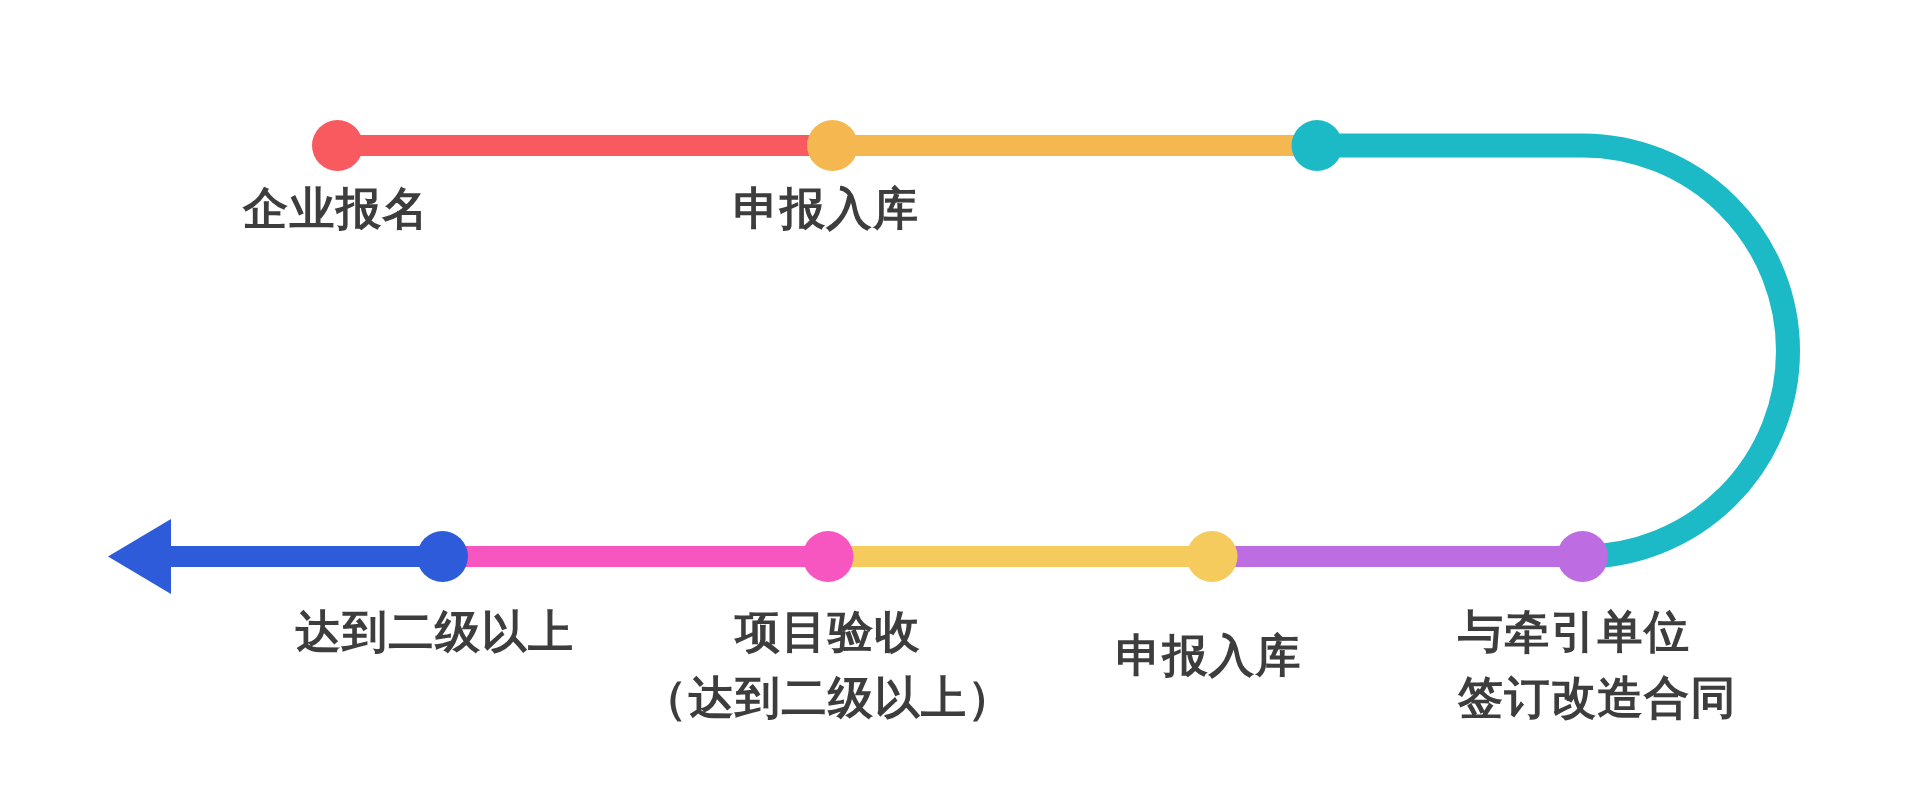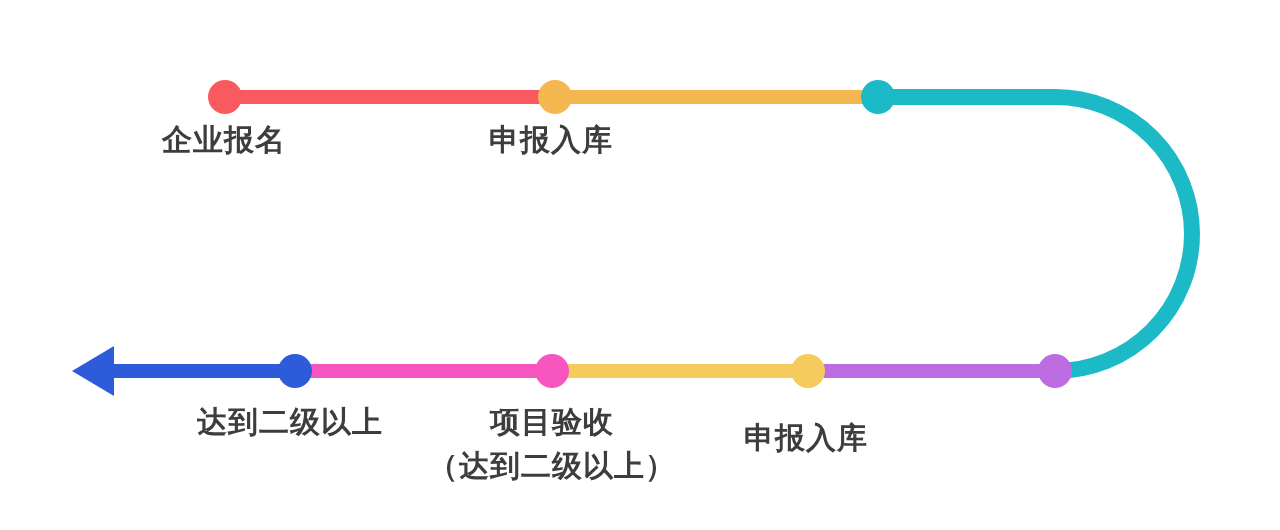--- a/index.html
+++ b/index.html
@@ -69,14 +69,18 @@
 
   <div class="node-label centered" style="left:290px; top:400px;">达到二级以上</div>
 
   <div class="node-label centered" style="left:552px; top:400px;">
     <div>项目验收</div>
     <div>（达到二级以上）</div>
   </div>
 
   <div class="node-label centered" style="left:806px; top:416px;">申报入库</div>
 
+  <div class="node-label left-aligned" style="left:972px; top:400px;">
+    <div>与牵引单位</div>
+    <div>签订改造合同</div>
+  </div>
 
 </div>
 
 </body></html>

